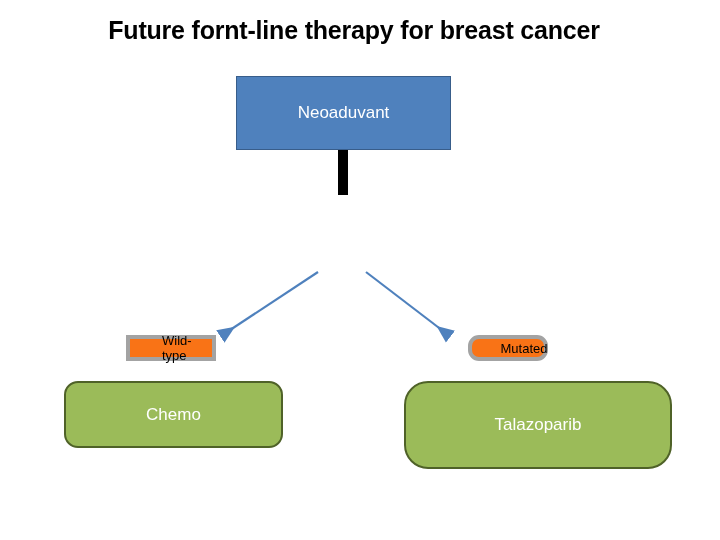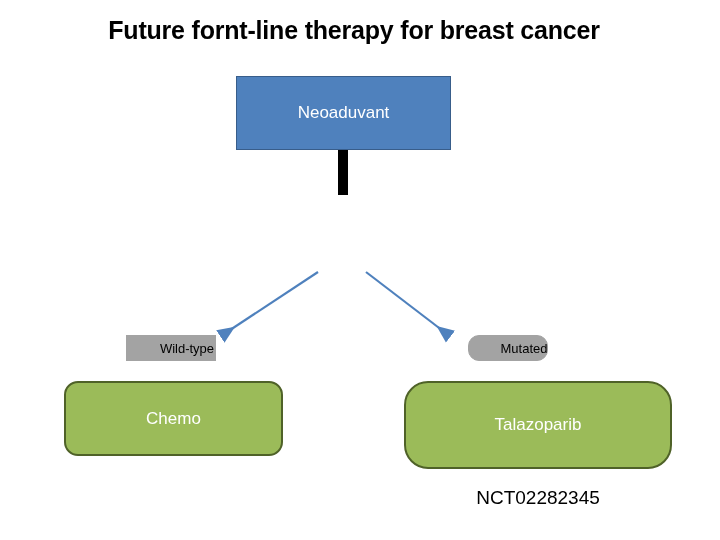--- a/index.html
+++ b/index.html
@@ -54,42 +54,42 @@
     width: 218px;
     height: 74px;
     background: #c0504d;
     border: 1px solid #943634;
     border-radius: 9px;
   }
   #box-chemo {
     left: 64px;
     top: 381px;
     width: 219px;
-    height: 75px;
+    height: 67px;
     background: #9bbb59;
     border: 2px solid #4f6228;
     border-radius: 14px;
   }
   #box-talazoparib {
     left: 404px;
     top: 381px;
     width: 268px;
     height: 88px;
     background: #9bbb59;
     border: 2px solid #4f6228;
     border-radius: 24px;
   }
   .label-box {
     position: absolute;
     box-sizing: border-box;
     display: flex;
     align-items: center;
     justify-content: center;
-    background: #a3a3a3;
-    border: 1px solid #a3a3a3;
+    background: #f97316;
+    border: 4px solid #a3a3a3;
     color: #000000;
     font-size: 13px;
     padding-left: 32px;
   }
   #label-wildtype {
     left: 126px;
     top: 335px;
     width: 90px;
     height: 26px;
   }
@@ -159,15 +159,14 @@
   </div>
 
   <div class="box" id="box-chemo">
     <span>Chemo</span>
   </div>
 
   <div class="box" id="box-talazoparib">
     <span>Talazoparib</span>
   </div>
 
-  <div id="nct-number">NCT02282345</div>
 
 </div>
 
 </body></html>

